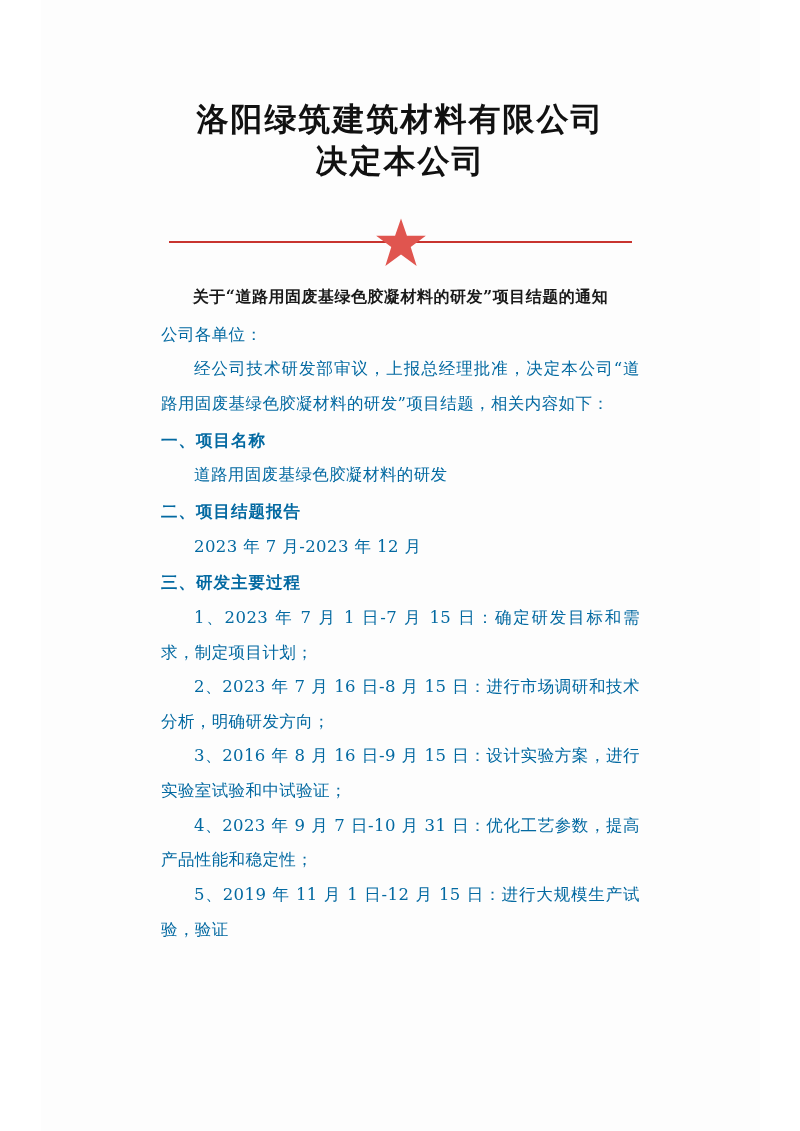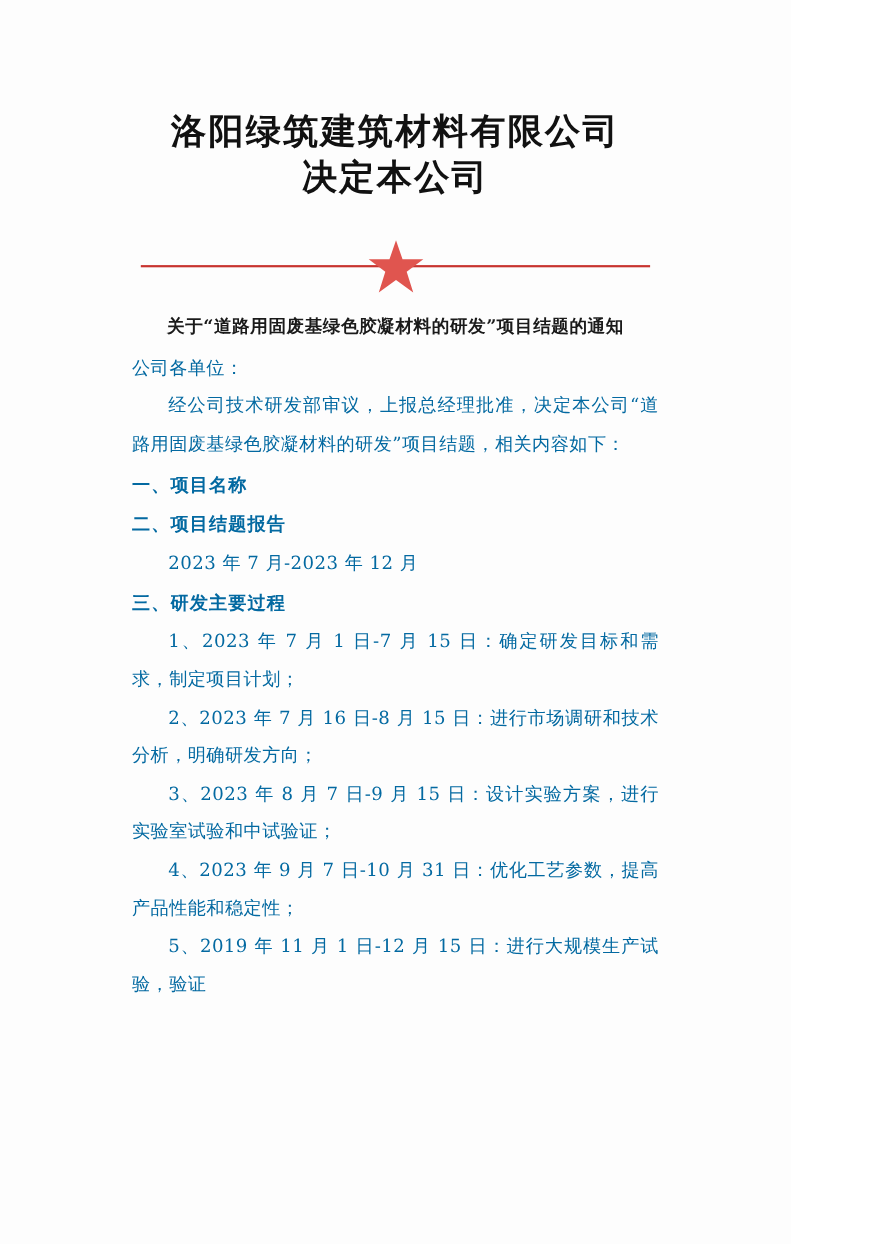--- a/index.html
+++ b/index.html
@@ -14,20 +14,21 @@
     color: #1a1a1a;
     overflow: hidden;
   }
   .page {
     position: relative;
     width: 719px;
     height: 1131px;
     background: #fdfdfd;
     box-sizing: border-box;
     padding: 0 120px;
+    margin-left: 41px;
   }
   .doc-title {
     text-align: center;
     font-family: "DejaVu Serif", "Liberation Serif", serif;
     font-weight: bold;
     color: #111;
     letter-spacing: 2px;
   }
   .title-line-1 {
     font-size: 32px;
@@ -119,24 +120,25 @@
     </div>
   </div>
 
   <div class="subject">关于“道路用固废基绿色胶凝材料的研发”项目结题的通知</div>
 
   <p class="body-line salutation">公司各单位：</p>
 
   <p class="body-line indent2">经公司技术研发部审议，上报总经理批准，决定本公司“道路用固废基绿色胶凝材料的研发”项目结题，相关内容如下：</p>
 
   <p class="body-line heading-item">一、项目名称</p>
+  <p class="body-line sub-item">道路用固废基绿色胶凝材料的研发</p>
 
   <p class="body-line heading-item">二、项目结题报告</p>
   <p class="body-line sub-item">2023 年 7 月-2023 年 12 月</p>
 
   <p class="body-line heading-item">三、研发主要过程</p>
   <p class="body-line process-item">1、2023 年 7 月 1 日-7 月 15 日：确定研发目标和需求，制定项目计划；</p>
   <p class="body-line process-item">2、2023 年 7 月 16 日-8 月 15 日：进行市场调研和技术分析，明确研发方向；</p>
-  <p class="body-line process-item">3、2023 年 8 月 7 日-9 月 15 日：设计实验方案，进行实验室试验和中试验证；</p>
+  <p class="body-line process-item">3、2016 年 8 月 16 日-9 月 15 日：设计实验方案，进行实验室试验和中试验证；</p>
   <p class="body-line process-item">4、2023 年 9 月 7 日-10 月 31 日：优化工艺参数，提高产品性能和稳定性；</p>
   <p class="body-line process-item">5、2019 年 11 月 1 日-12 月 15 日：进行大规模生产试验，验证</p>
 
 </div>
 
 </body></html>

